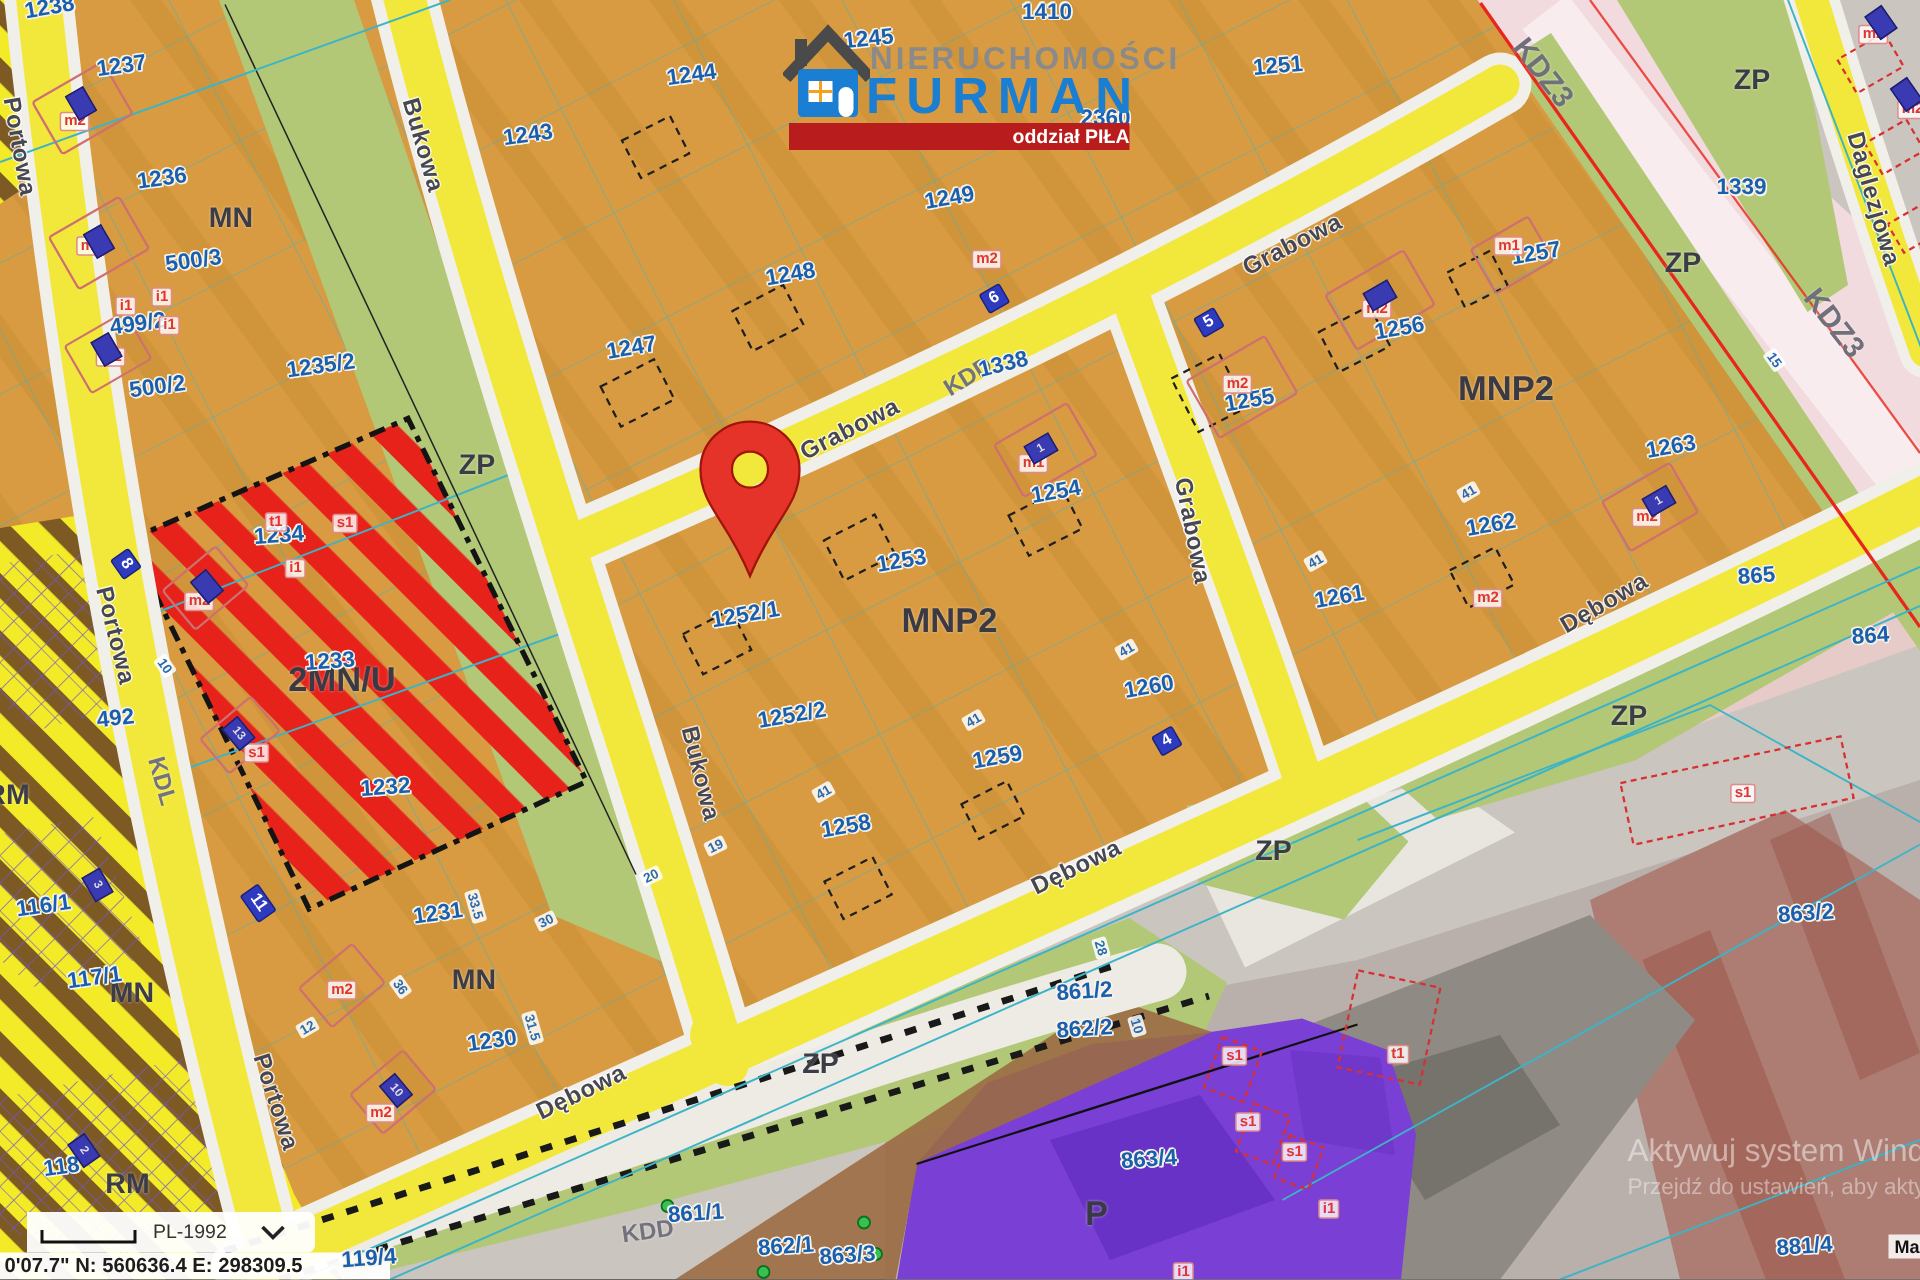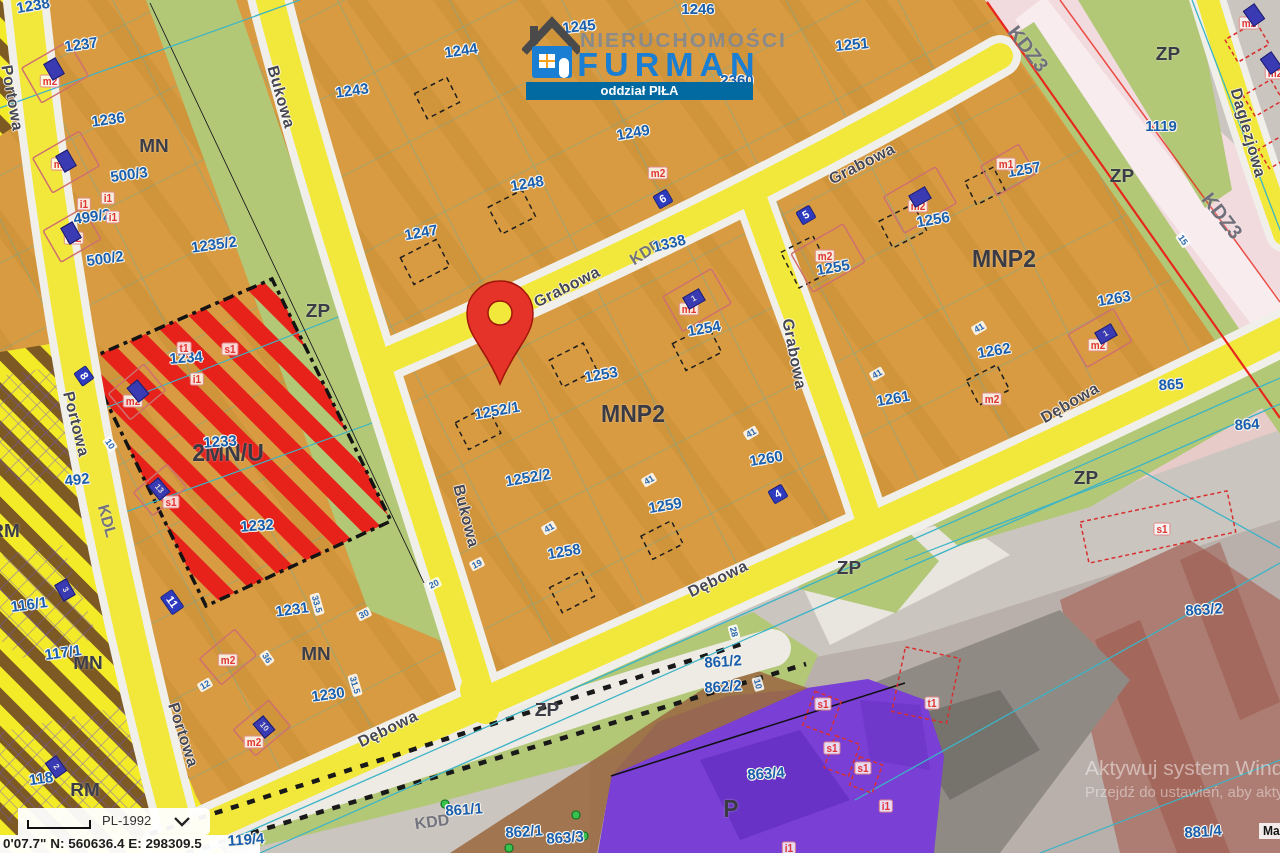--- a/index.html
+++ b/index.html
@@ -23,22 +23,22 @@
   .bldg{width:17px;height:12px;background:#3a3ab2;border:1px solid #20206e;color:#ddd;
         font-size:8px;line-height:12px;font-weight:bold;text-align:center;}
   .dim{font-weight:bold;font-size:9px;line-height:10px;color:#2a6ab0;background:rgba(255,255,255,.85);
        border-radius:2px;padding:0 2px;}
   
   #logo{position:absolute;left:518px;top:14px;width:250px;height:92px;}
   #logo .l1{position:absolute;left:62px;top:14px;width:182px;text-align:center;font-size:21px;font-weight:bold;
             letter-spacing:2px;color:#8a8a8a;}
   #logo .l2{position:absolute;left:58px;top:31px;width:186px;text-align:center;font-size:34px;font-weight:bold;
             letter-spacing:6px;color:#1a7ed2;}
-  #logo .banner{position:absolute;left:8px;top:68px;width:227px;height:18px;background:#0369a1;
-            color:#fff;font-size:13px;font-weight:bold;text-align:center;line-height:18px;}
+  #logo .banner{position:absolute;left:8px;top:68px;width:227px;height:18px;background:#b91c1c;
+            color:#fff;font-size:13px;font-weight:bold;text-align:right;line-height:18px;}
   
   #crs-panel{position:absolute;left:0;top:808px;width:192px;height:27px;background:rgba(255,255,255,.95);
              border-radius:0 5px 5px 0;margin-left:18px;}
   #crs-panel .crs{position:absolute;left:84px;top:5px;font-size:13px;color:#333;}
   #coord-panel{position:absolute;left:0;top:835px;width:260px;height:18px;background:rgba(255,255,255,.96);}
   #coord-panel .coords{position:absolute;left:3px;top:1px;font-size:13.5px;font-weight:bold;color:#1d1d1d;}
   
   #watermark{position:absolute;left:1085px;top:756px;width:400px;}
   #watermark .w1{font-size:21px;color:rgba(250,250,250,.5);}
   #watermark .w2{font-size:15px;color:rgba(248,248,248,.45);margin-top:3px;}
@@ -254,41 +254,41 @@
       <span class="lb parcel" style="left: 33px; top: 5px; transform: translate(-50%, -50%) rotate(-10deg);">1238</span>
       <span class="lb parcel" style="left: 81px; top: 44px; transform: translate(-50%, -50%) rotate(-8deg);">1237</span>
       <span class="lb parcel" style="left: 108px; top: 119px; transform: translate(-50%, -50%) rotate(-8deg);">1236</span>
       <span class="lb parcel" style="left: 129px; top: 174px; transform: translate(-50%, -50%) rotate(-8deg);">500/3</span>
       <span class="lb parcel" style="left: 92px; top: 216px; transform: translate(-50%, -50%) rotate(-8deg);">499/2</span>
       <span class="lb parcel" style="left: 105px; top: 258px; transform: translate(-50%, -50%) rotate(-8deg);">500/2</span>
       <span class="lb parcel" style="left: 214px; top: 244px; transform: translate(-50%, -50%) rotate(-8deg);">1235/2</span>
       <span class="lb parcel" style="left: 352px; top: 90px; transform: translate(-50%, -50%) rotate(-8deg);">1243</span>
       <span class="lb parcel" style="left: 461px; top: 50px; transform: translate(-50%, -50%) rotate(-8deg);">1244</span>
       <span class="lb parcel" style="left: 579px; top: 26px; transform: translate(-50%, -50%) rotate(-6deg);">1245</span>
-      <span class="lb parcel" style="left: 698px; top: 8px; transform: translate(-50%, -50%) rotate(0deg);">1246</span>
+      <span class="lb parcel" style="left: 698px; top: 8px; transform: translate(-50%, -50%) rotate(0deg);">1410</span>
       <span class="lb parcel" style="left: 737px; top: 79px; transform: translate(-50%, -50%) rotate(0deg);">2360</span>
       <span class="lb parcel" style="left: 852px; top: 44px; transform: translate(-50%, -50%) rotate(-5deg);">1251</span>
       <span class="lb parcel" style="left: 421px; top: 232px; transform: translate(-50%, -50%) rotate(-10deg);">1247</span>
       <span class="lb parcel" style="left: 527px; top: 183px; transform: translate(-50%, -50%) rotate(-10deg);">1248</span>
       <span class="lb parcel" style="left: 633px; top: 132px; transform: translate(-50%, -50%) rotate(-10deg);">1249</span>
       <span class="lb parcel" style="left: 669px; top: 243px; transform: translate(-50%, -50%) rotate(-14deg);">1338</span>
       <span class="lb parcel" style="left: 497px; top: 410px; transform: translate(-50%, -50%) rotate(-10deg);">1252/1</span>
       <span class="lb parcel" style="left: 528px; top: 477px; transform: translate(-50%, -50%) rotate(-10deg);">1252/2</span>
       <span class="lb parcel" style="left: 601px; top: 374px; transform: translate(-50%, -50%) rotate(-10deg);">1253</span>
       <span class="lb parcel" style="left: 704px; top: 328px; transform: translate(-50%, -50%) rotate(-10deg);">1254</span>
       <span class="lb parcel" style="left: 564px; top: 551px; transform: translate(-50%, -50%) rotate(-10deg);">1258</span>
       <span class="lb parcel" style="left: 665px; top: 505px; transform: translate(-50%, -50%) rotate(-10deg);">1259</span>
       <span class="lb parcel" style="left: 766px; top: 458px; transform: translate(-50%, -50%) rotate(-10deg);">1260</span>
       <span class="lb parcel" style="left: 833px; top: 267px; transform: translate(-50%, -50%) rotate(-10deg);">1255</span>
       <span class="lb parcel" style="left: 933px; top: 219px; transform: translate(-50%, -50%) rotate(-10deg);">1256</span>
       <span class="lb parcel" style="left: 1024px; top: 169px; transform: translate(-50%, -50%) rotate(-10deg);">1257</span>
       <span class="lb parcel" style="left: 893px; top: 398px; transform: translate(-50%, -50%) rotate(-10deg);">1261</span>
       <span class="lb parcel" style="left: 994px; top: 350px; transform: translate(-50%, -50%) rotate(-10deg);">1262</span>
       <span class="lb parcel" style="left: 1114px; top: 298px; transform: translate(-50%, -50%) rotate(-10deg);">1263</span>
-      <span class="lb parcel" style="left: 1161px; top: 125px; transform: translate(-50%, -50%) rotate(0deg);">1119</span>
+      <span class="lb parcel" style="left: 1161px; top: 125px; transform: translate(-50%, -50%) rotate(0deg);">1339</span>
       <span class="lb parcel" style="left: 220px; top: 441px; transform: translate(-50%, -50%) rotate(-4deg);">1233</span>
       <span class="lb parcel" style="left: 186px; top: 357px; transform: translate(-50%, -50%) rotate(-4deg);">1234</span>
       <span class="lb parcel" style="left: 257px; top: 525px; transform: translate(-50%, -50%) rotate(-4deg);">1232</span>
       <span class="lb parcel" style="left: 77px; top: 479px; transform: translate(-50%, -50%) rotate(-6deg);">492</span>
       <span class="lb parcel" style="left: 292px; top: 609px; transform: translate(-50%, -50%) rotate(-8deg);">1231</span>
       <span class="lb parcel" style="left: 328px; top: 694px; transform: translate(-50%, -50%) rotate(-8deg);">1230</span>
       <span class="lb parcel" style="left: 29px; top: 604px; transform: translate(-50%, -50%) rotate(-8deg);">116/1</span>
       <span class="lb parcel" style="left: 63px; top: 652px; transform: translate(-50%, -50%) rotate(-8deg);">117/1</span>
       <span class="lb parcel" style="left: 41px; top: 778px; transform: translate(-50%, -50%) rotate(-8deg);">118</span>
       <span class="lb parcel" style="left: 723px; top: 661px; transform: translate(-50%, -50%) rotate(-4deg);">861/2</span>

